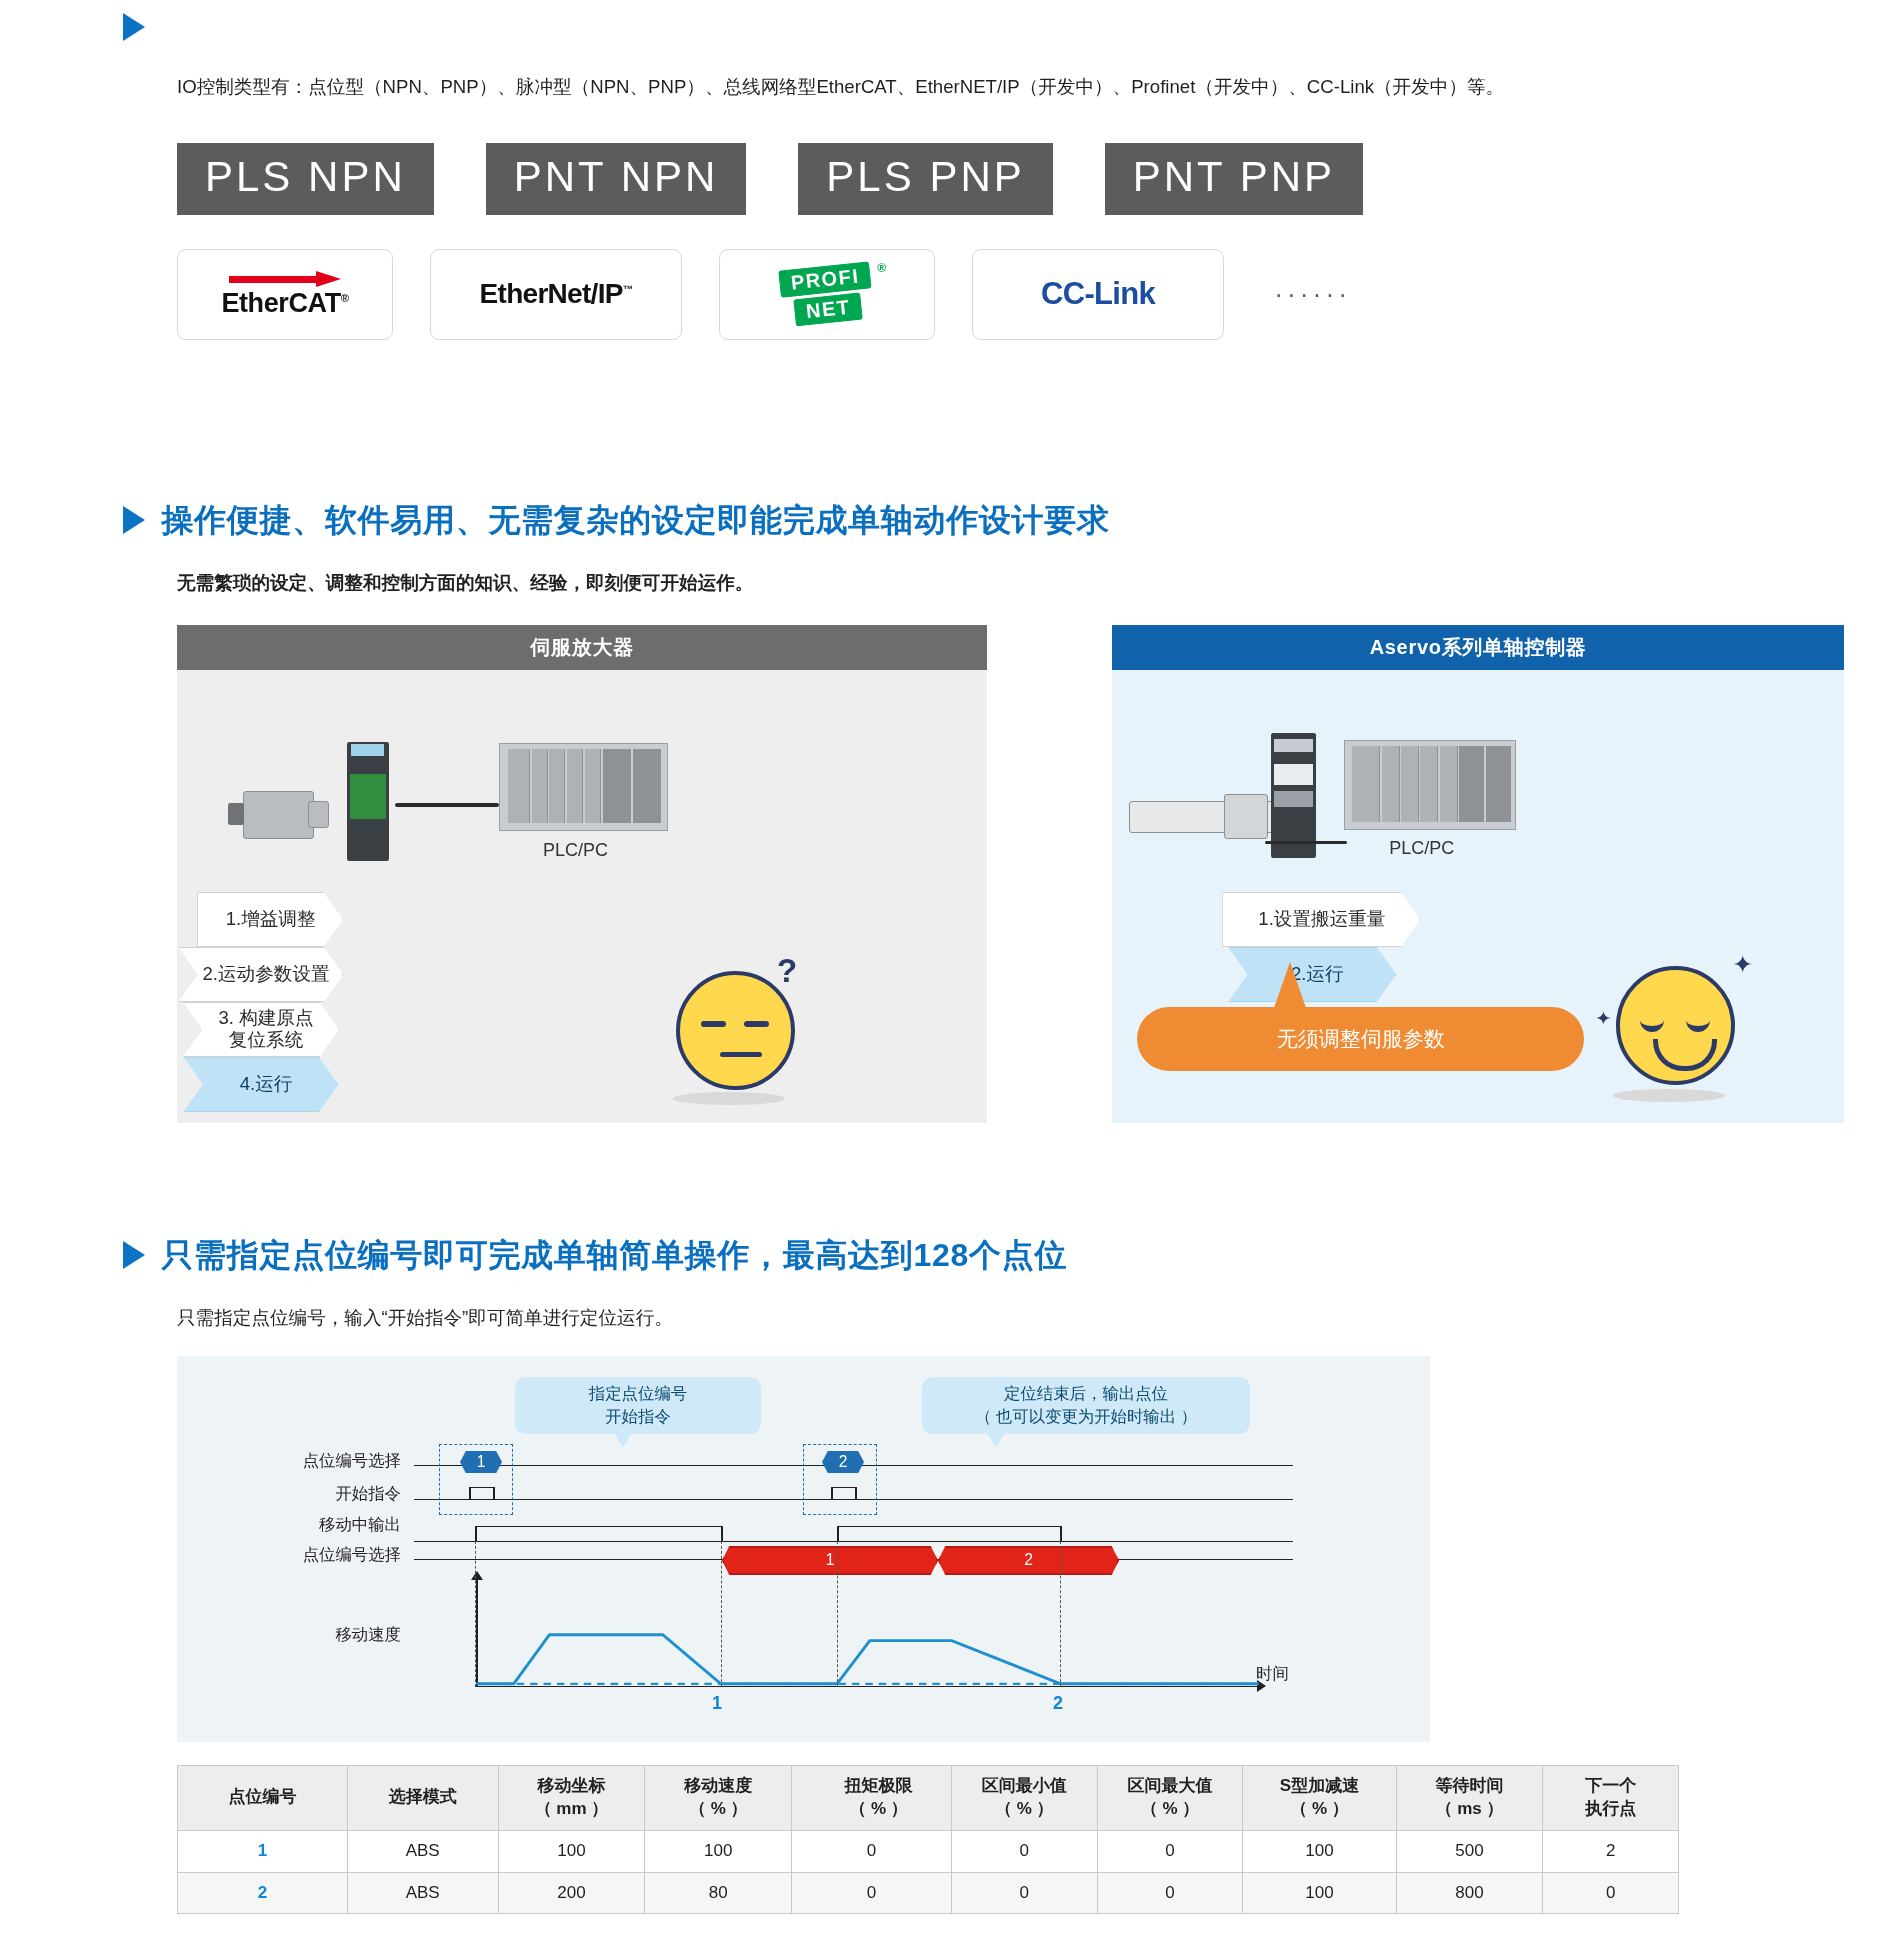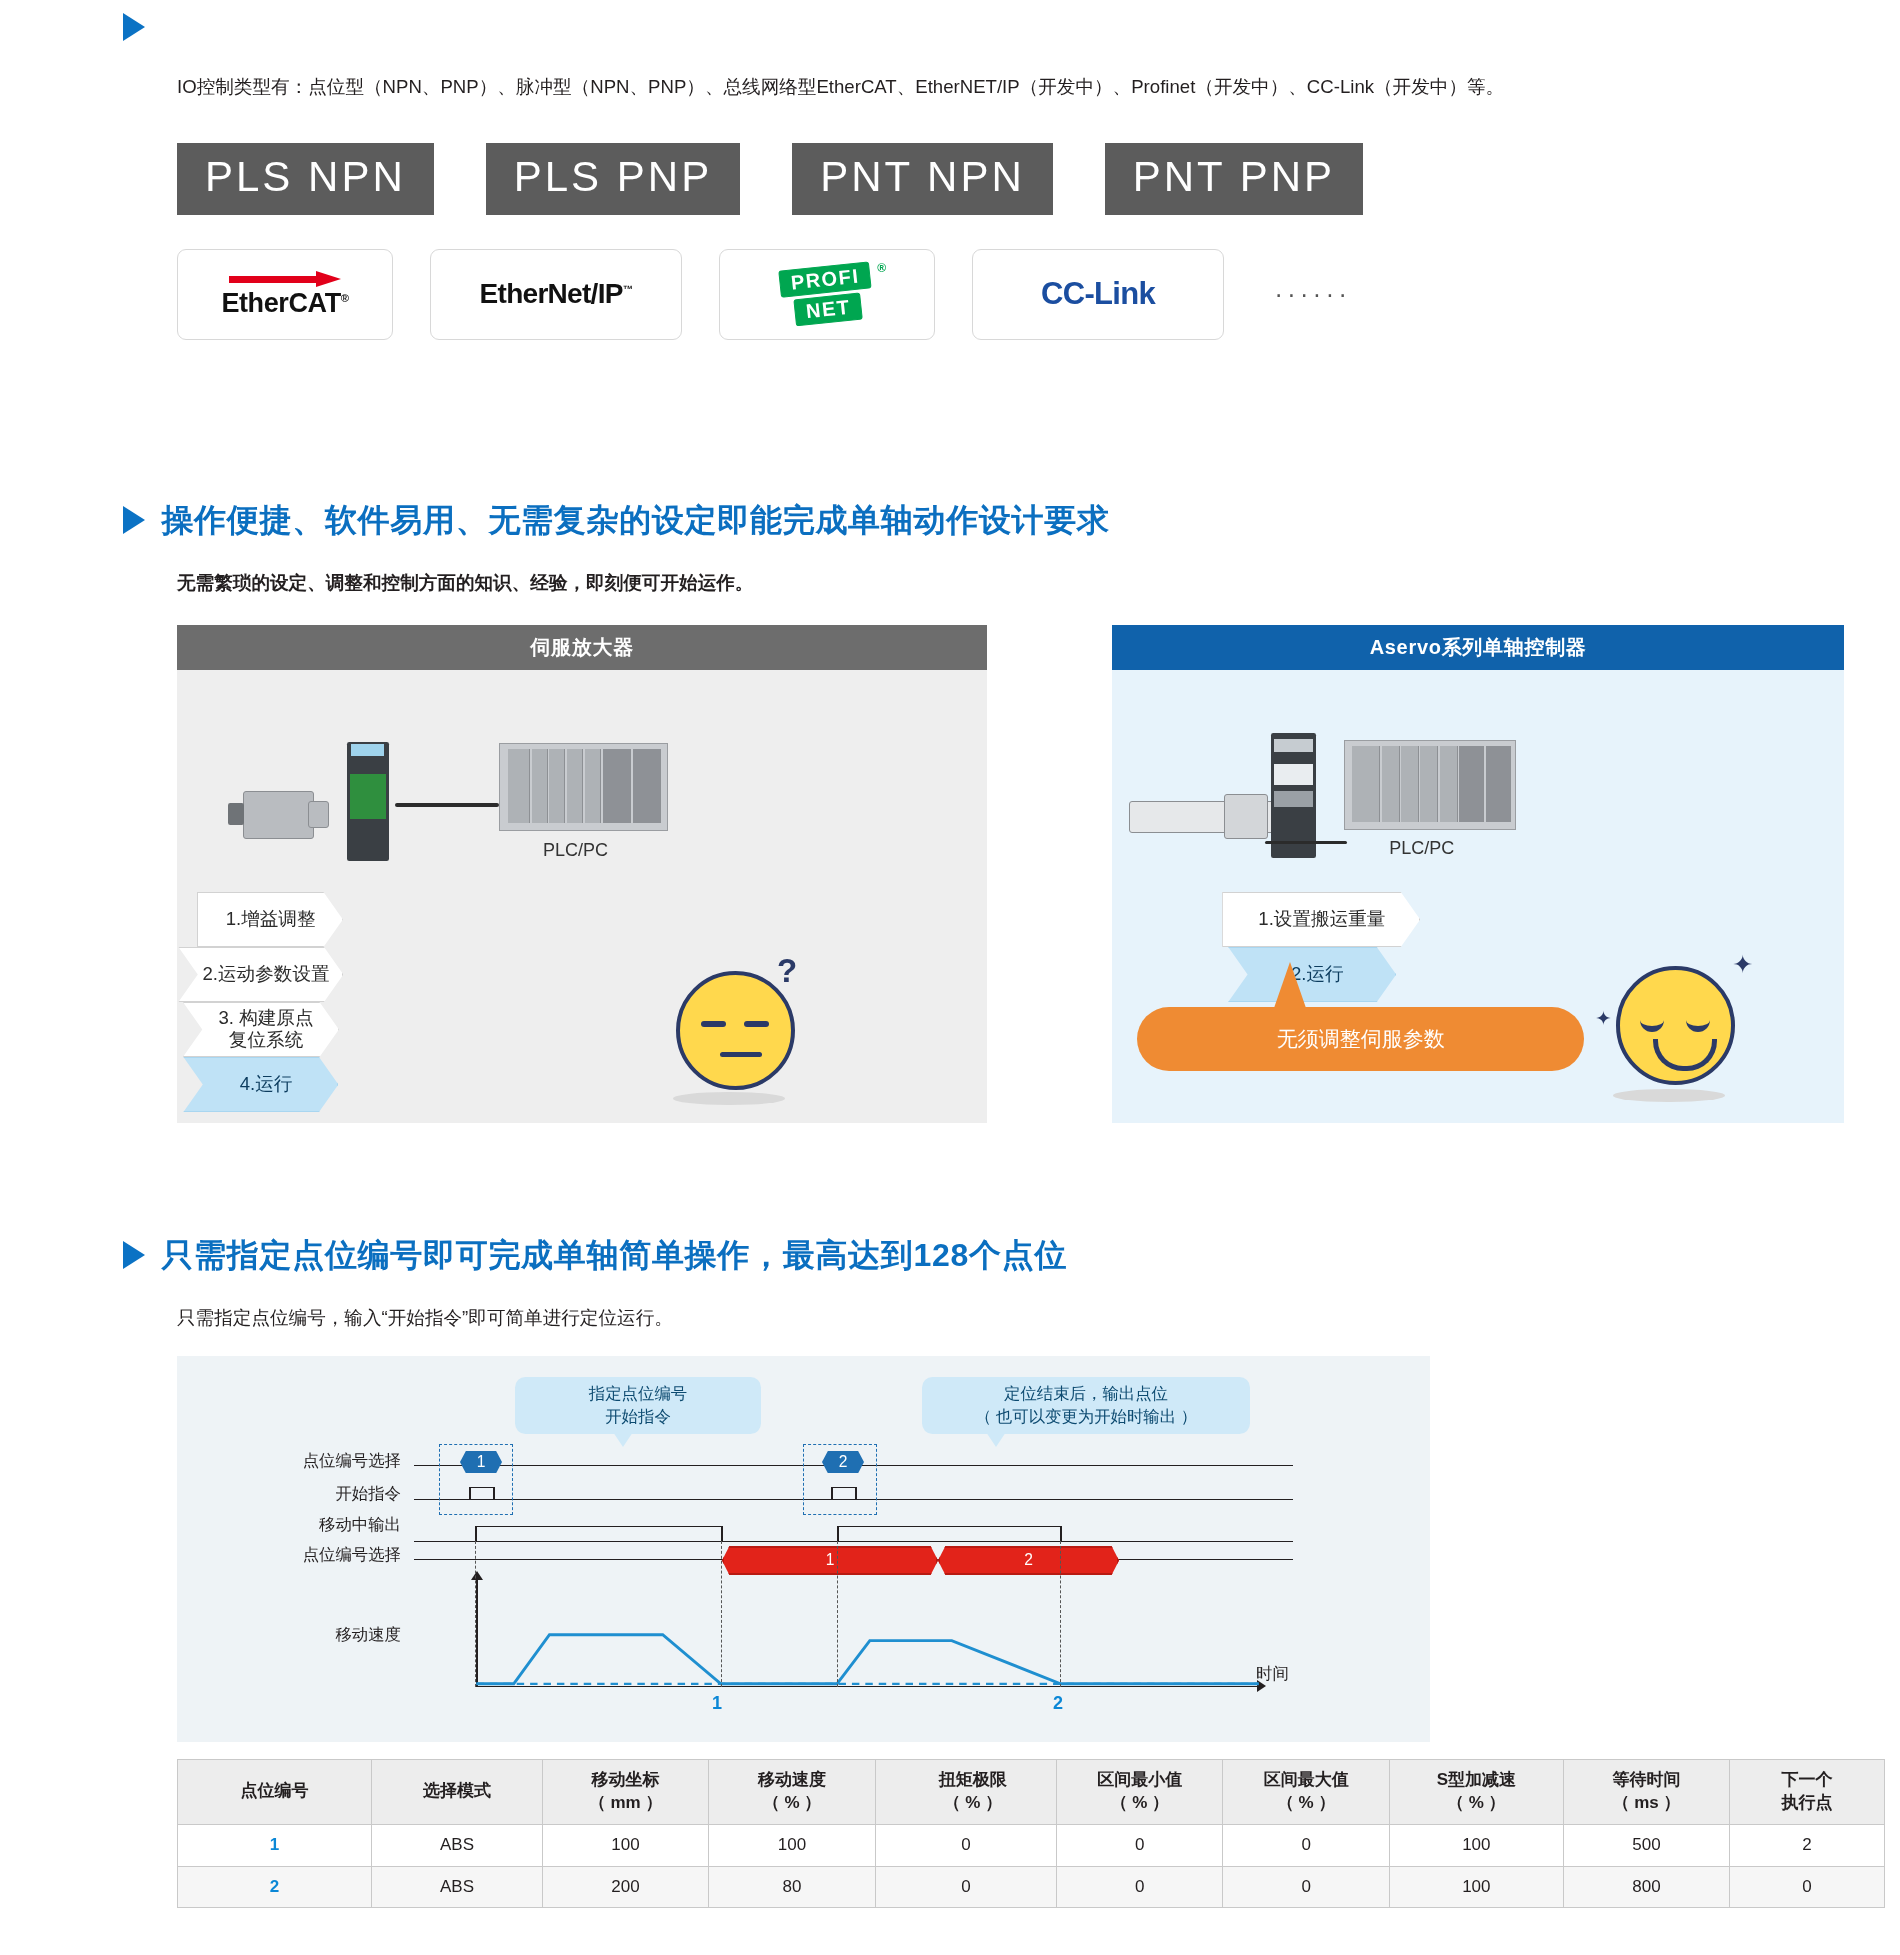--- a/index.html
+++ b/index.html
@@ -163,21 +163,21 @@
     display:flex;align-items:center;justify-content:center;color:#fff;font-size:15.6px;
     clip-path:polygon(7.4px 0,calc(100% - 7.4px) 0,100% 50%,calc(100% - 7.4px) 100%,7.4px 100%,0 50%);
   }
   .vline{position:absolute;background:#231f20;width:1.5px;}
   .hline{position:absolute;background:#231f20;height:1.5px;}
   .bluepath{position:absolute;}
   .axis-num{position:absolute;color:#0b87d6;font-size:18px;font-weight:bold;}
 
   
   .tbl{
-    margin:17px 0 0 54px;border-collapse:collapse;width:1708px;
+    margin:23px 0 0 54px;border-collapse:collapse;width:1502px;
     font-size:17px;color:#231f20;
   }
   .tbl th,.tbl td{
     border:1.5px solid #c9c9c9;text-align:center;vertical-align:middle;
   }
   .tbl th{background:#ededed;font-weight:bold;padding:9px 3px;line-height:1.35;}
   .tbl td{padding:10.4px 3px;background:#ffffff;}
   .tbl tr.alt td{background:#f6f6f6;}
   .idx{color:#0b87d6;font-weight:bold;}
 </style>
@@ -187,22 +187,22 @@
 <div class="page">
 
   <div id="sec1">
     <div class="sec-head">
       <div class="arrow-mark"></div>
     </div>
     <div class="sec-desc">IO控制类型有：点位型（NPN、PNP）、脉冲型（NPN、PNP）、总线网络型EtherCAT、EtherNET/IP（开发中）、Profinet（开发中）、CC-Link（开发中）等。</div>
 
     <div class="tagrow">
       <div class="tag">PLS  NPN</div>
+      <div class="tag">PNT  NPN</div>
       <div class="tag">PLS  PNP</div>
-      <div class="tag">PNT  NPN</div>
       <div class="tag">PNT  PNP</div>
     </div>
 
     <div class="logorow">
       <div class="logobox">
         <div class="ecat">
           <div class="ar"></div>
           <div class="txt"><span>EtherCAT</span><sup>®</sup></div>
         </div>
       </div>

